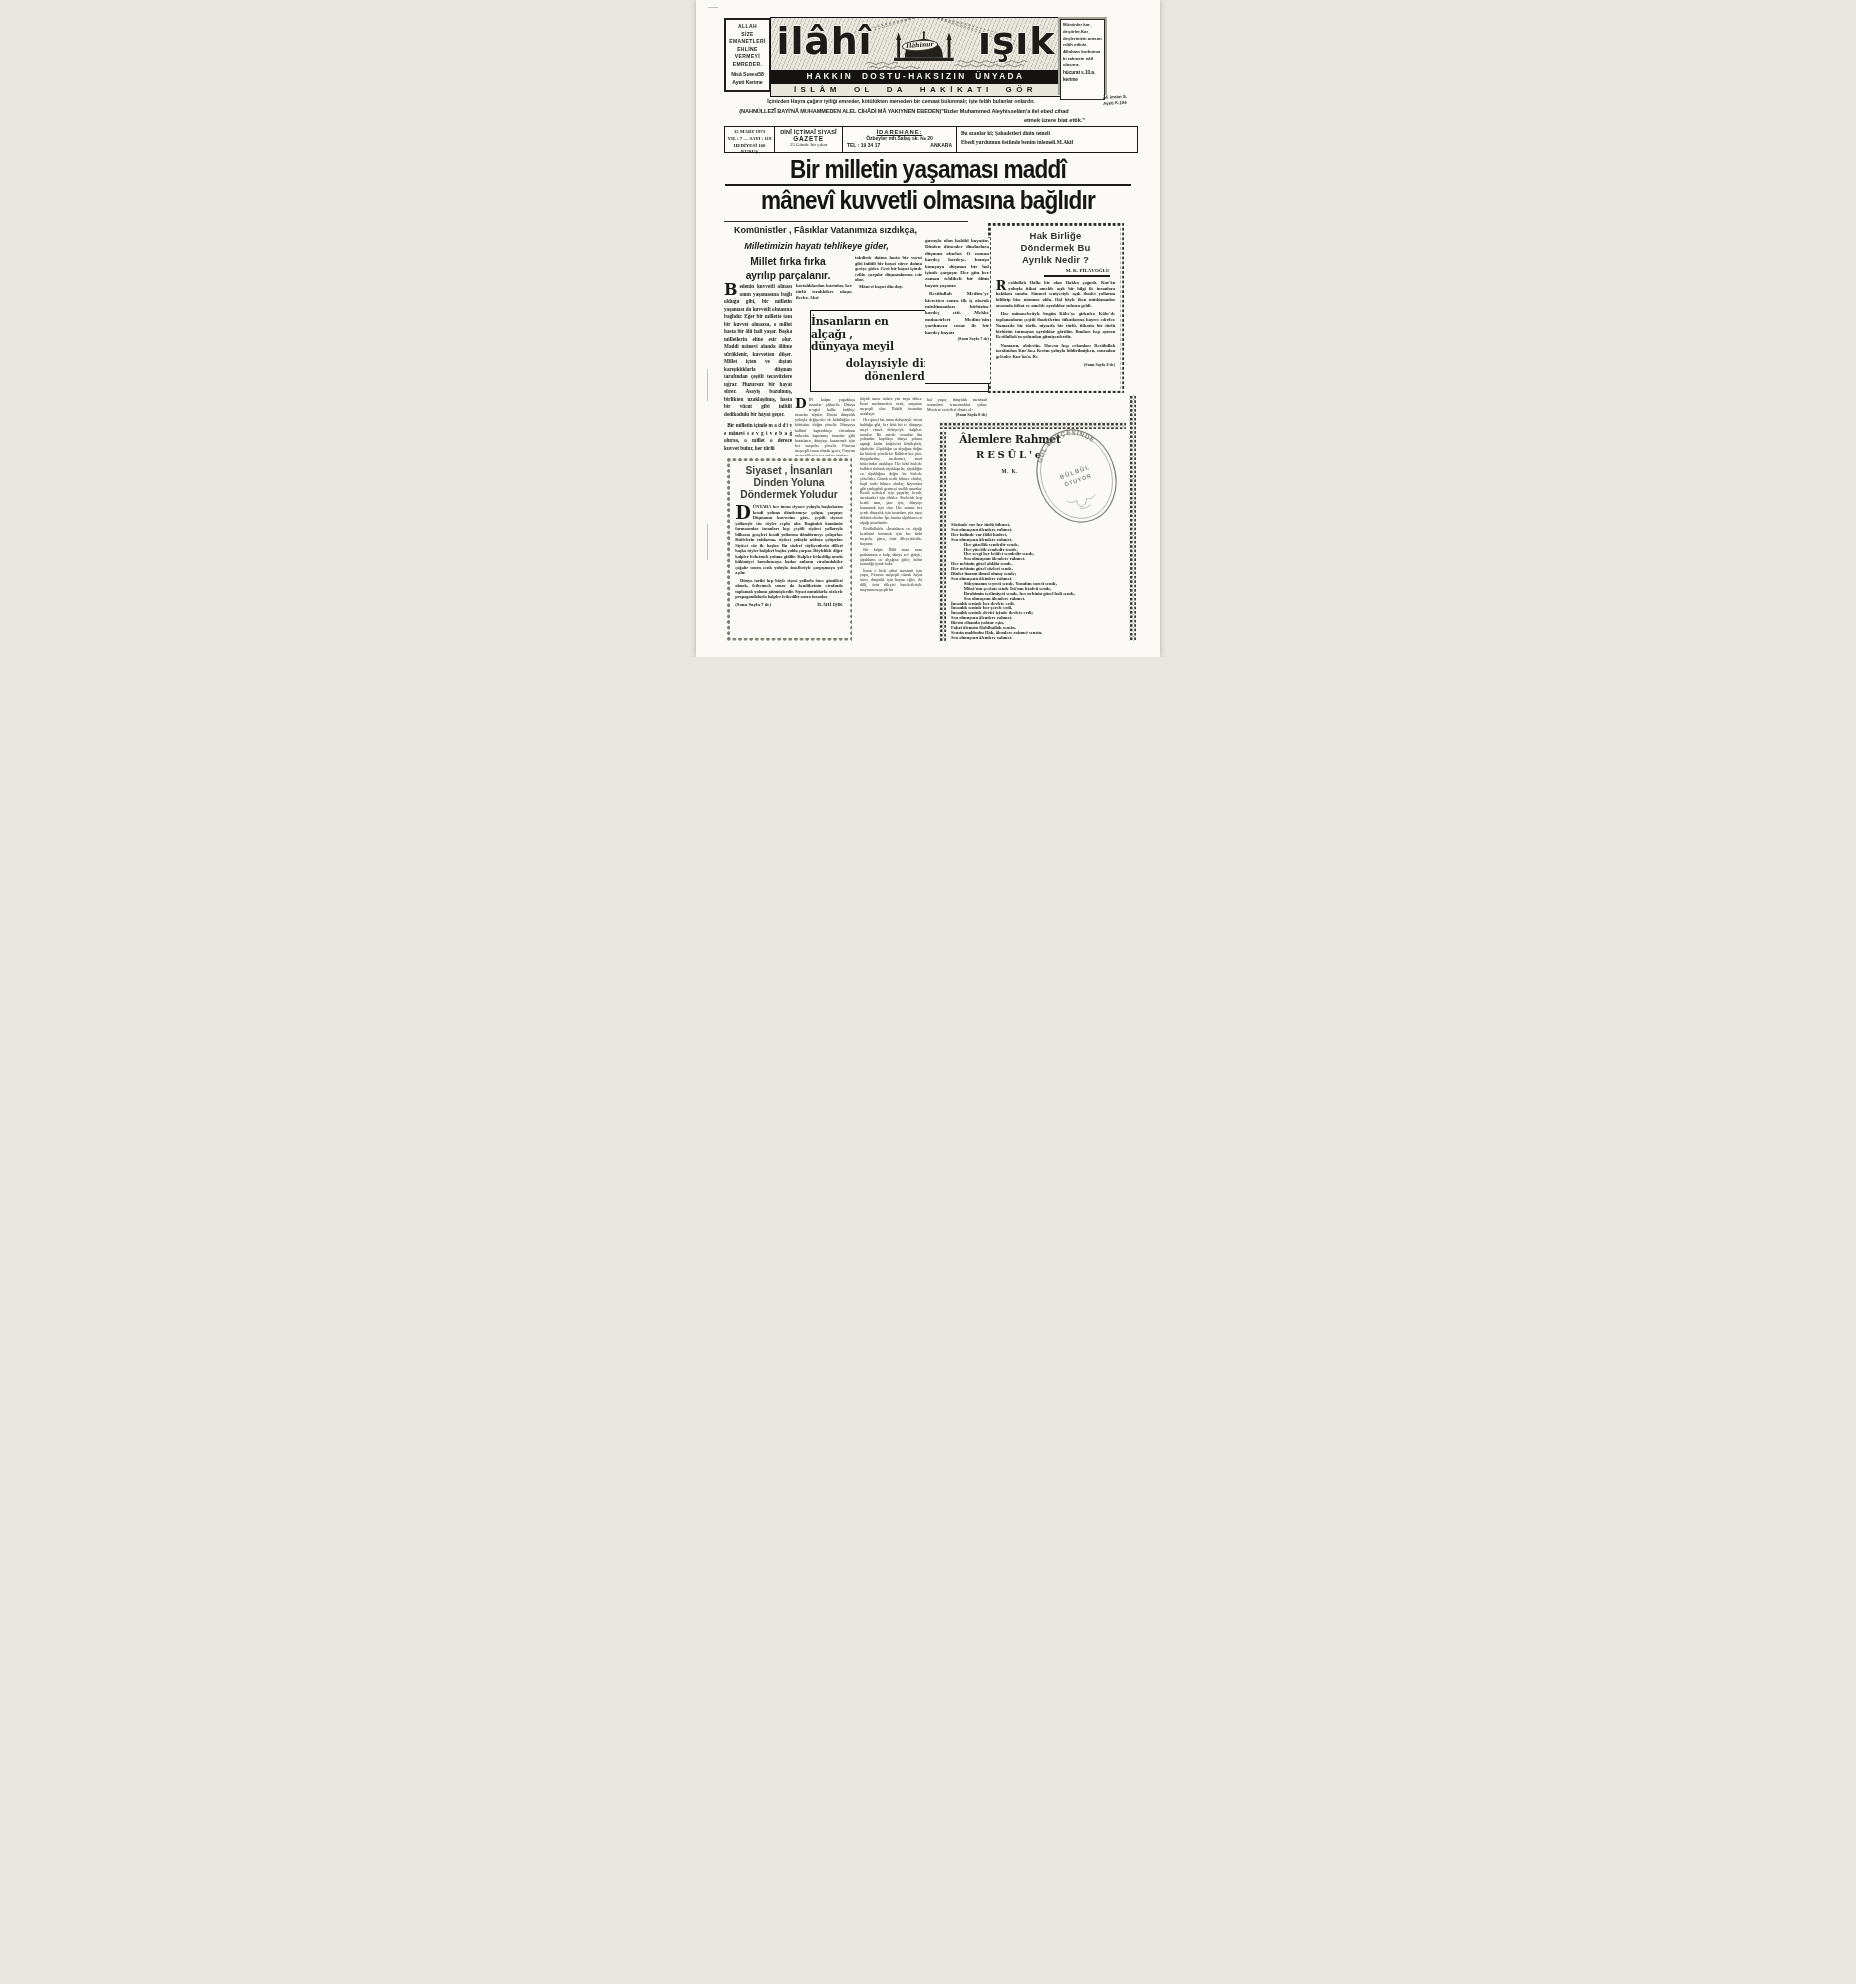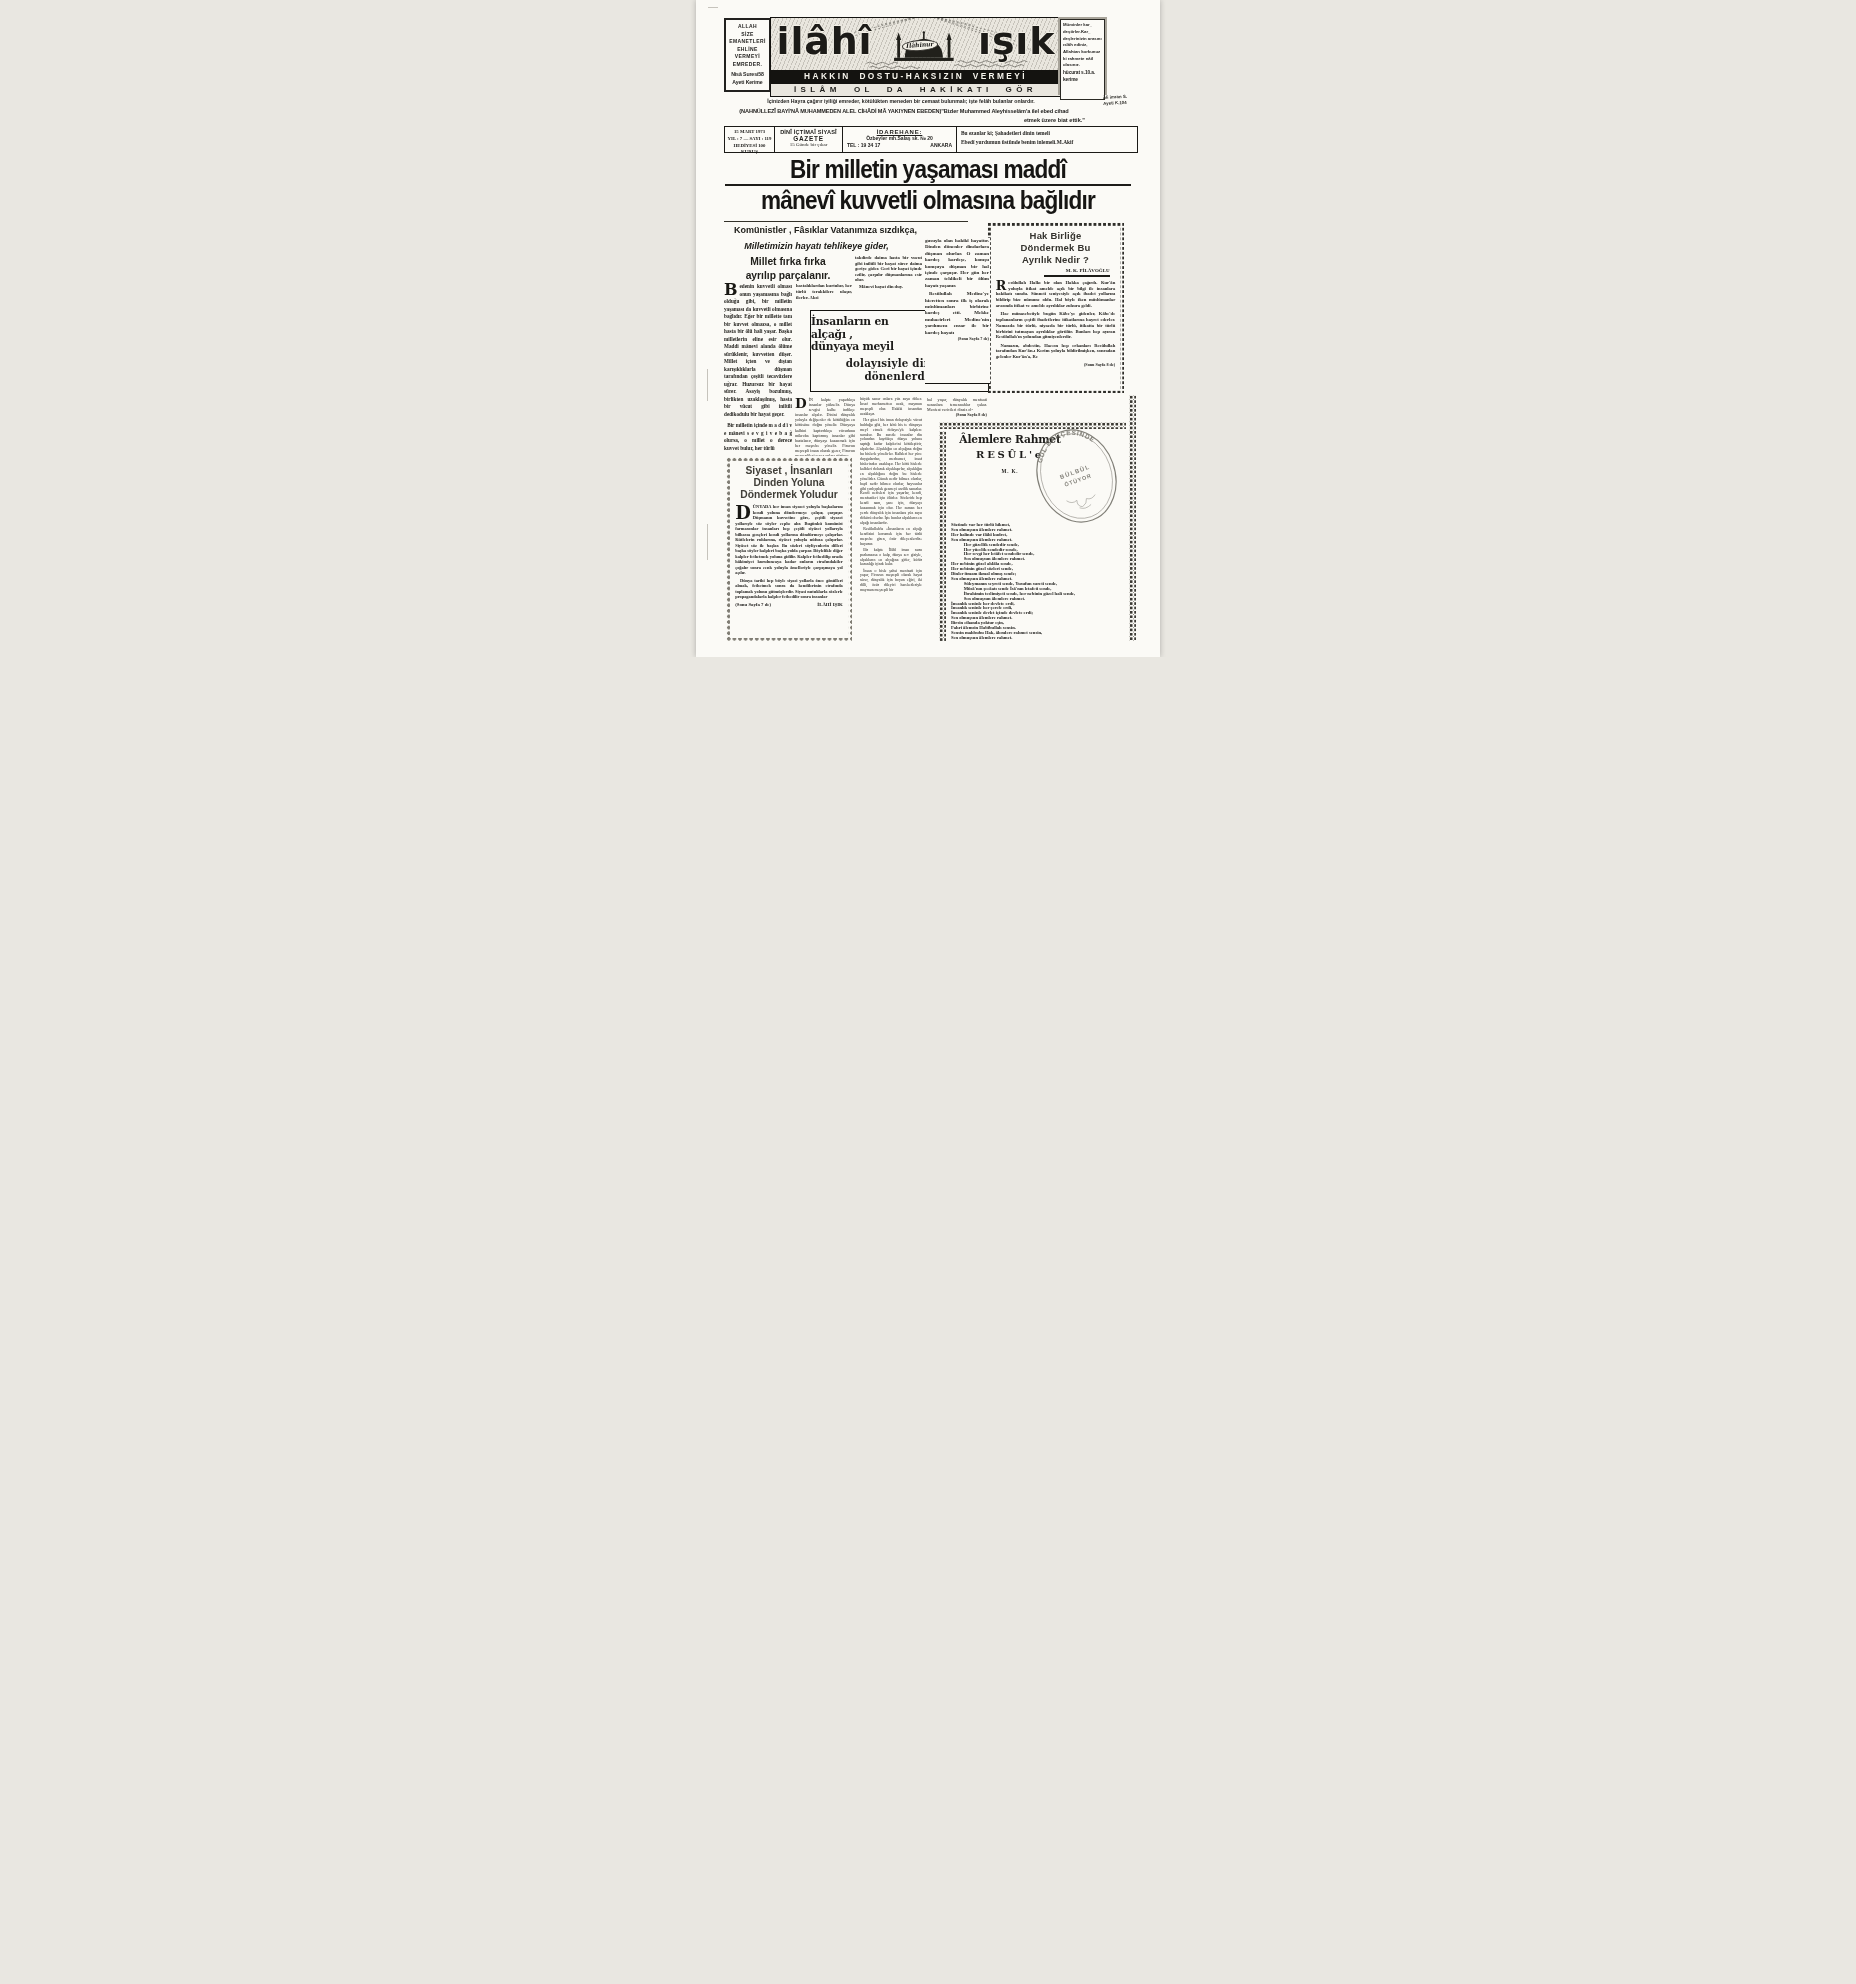--- a/index.html
+++ b/index.html
@@ -187,21 +187,21 @@
           <path d="M470,110 q8,-6 16,0 t16,0 t16,0 t16,0 t16,0 t16,0 t16,0 t16,0 t16,0 t16,0 t16,0"></path>
           <path d="M462,120 q8,-6 16,0 t16,0 t16,0 t16,0 t16,0 t16,0 t16,0 t16,0 t16,0 t16,0 t16,0"></path>
           <path d="M248,124 q8,-6 16,0 t16,0 t16,0 t16,0 t16,0 t16,0 t16,0 t16,0"></path>
         </g>
       </svg>
       <span class="logo-word" id="logo-w1">ilâhî</span>
       <span class="logo-word" id="logo-w2">ışık</span>
       <span id="logo-emblem">İlâhinur</span>
     </div>
     <div id="logo-band">
-      <div>HAKKIN DOSTU-HAKSIZIN VERMEYİ</div>
+      <div>HAKKIN DOSTU-HAKSIZIN ÜNYADA</div>
     </div>
     <div id="logo-islam">
       <div>İSLÂM OL DA HAKİKATI GÖR</div>
     </div>
   </div>
 
   <div id="mast-right" class="abs">
     <div class="inner">
       <div class="rtxt">Müminler kar_ deştirler.Kar_ deşlerinizin arasını ıslâh ediniz, Allahtan korkunuz ki rahmete nâil olasınız.</div>
       <div class="rsrc">hücurat s.10.a.</div>

